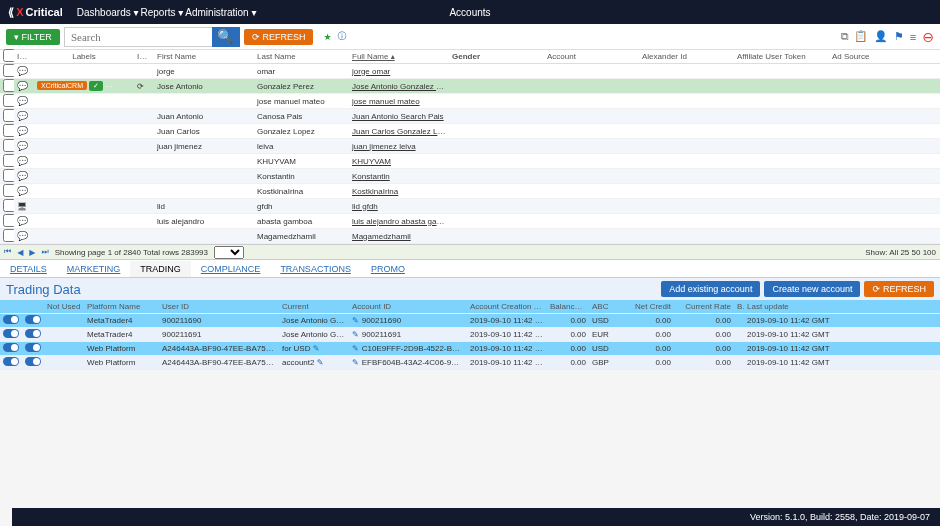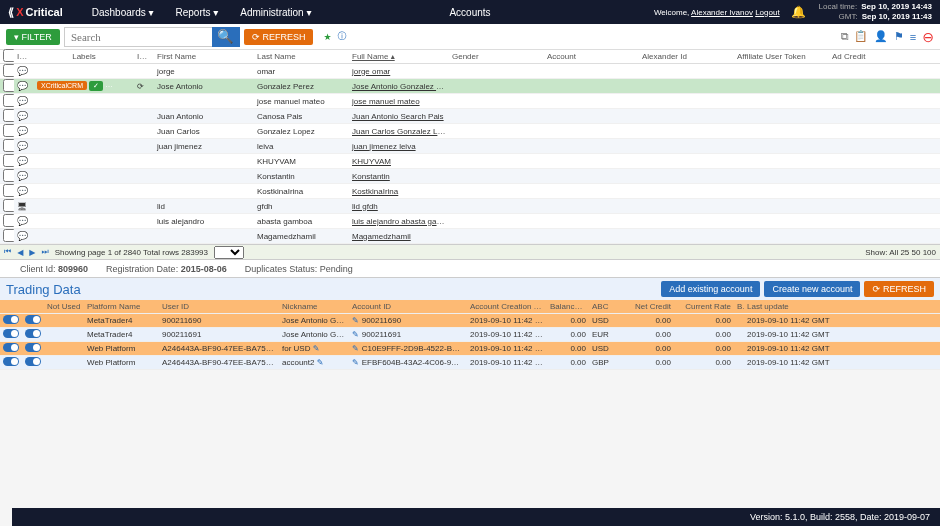--- a/index.html
+++ b/index.html
@@ -1,20 +1,20 @@
 <!DOCTYPE html>
 <html><head>
 <meta charset="utf-8">
 <style>
 * { margin:0; padding:0; box-sizing:border-box; font-family:Arial,Helvetica,sans-serif; }
 body { width:940px; height:526px; background:#f5f5f5; font-size:9px; color:#333; overflow:hidden; position:relative; }
 .topbar { background:#141a2e; height:24px; display:flex; align-items:center; color:#fff; padding:0 8px; }
 .logo { font-weight:bold; font-size:11px; display:flex; align-items:center; gap:2px; }
 .logo .x { color:#e33; font-weight:bold; }
-.topnav { display:flex; gap:22px; margin-left:29px; }
+.topnav { display:flex; gap:2px; margin-left:14px; }
 .topnav-item { color:#fff; font-size:10px; cursor:pointer; }
 .top-center { position:absolute; left:50%; transform:translateX(-50%); color:#fff; font-size:10px; }
 .top-right { margin-left:auto; display:flex; align-items:center; gap:12px; font-size:8px; }
 .top-right a { color:#fff; text-decoration:underline; }
 .bell { font-size:12px; }
 .times { text-align:right; line-height:1.2; }
 .times div span { color:#aaa; margin-right:4px; }
 .toolbar { background:#fff; height:26px; display:flex; align-items:center; padding:3px 6px; gap:4px; border-bottom:1px solid #ddd; }
 .btn { padding:3px 8px; border:none; border-radius:2px; font-size:9px; cursor:pointer; display:inline-flex; align-items:center; gap:3px; }
 .btn-green { background:#2d9c3c; color:#fff; }
@@ -24,32 +24,32 @@
 .search-wrap input { flex:1; border:1px solid #ccc; border-right:none; padding:3px 6px; font-size:11px; color:#999;font-family:Liberation Serif, serif; }
 .search-wrap button { background:#2a6ebb; border:none; width:28px; color:#fff; }
 .toolbar-icons { margin-left:6px; display:flex; gap:6px; align-items:center; }
 .toolbar-right { margin-left:auto; display:flex; gap:6px; align-items:center; color:#777; font-size:11px; }
 .grid-head { display:flex; background:#fff; border-bottom:1px solid #ddd; font-size:8px; color:#555; height:14px; align-items:center; }
 .grid-head > div, .grid-row > div { padding:1px 3px; overflow:hidden; white-space:nowrap; text-overflow:ellipsis; }
 .grid-row { display:flex; background:#fff; border-bottom:1px solid #f0f0f0; height:15px; align-items:center; font-size:8px; }
 .grid-row:nth-child(even){ background:#f3f6fa; }
 .grid-row.sel { background:#c8e6c9; }
 .chk { width:14px; text-align:center; }
-.c-online{width:20px;} .c-labels{width:100px;text-align:center;} .c-isday{width:20px;} .c-fn{width:100px;} .c-ln{width:95px;} .c-full{width:100px;text-decoration:underline;} .c-gender{width:95px;} .c-bday{width:95px;} .c-aff{width:95px;} .c-afftok{width:95px;} .c-ad{width:60px;}
+.c-online{width:20px;} .c-labels{width:100px;text-align:center;} .c-isday{width:20px;} .c-fn{width:100px;} .c-ln{width:95px;} .c-full{width:100px;text-decoration:underline;} .c-gender{width:95px;font-weight:bold;} .c-bday{width:95px;} .c-aff{width:95px;} .c-afftok{width:95px;} .c-ad{width:60px;}
 .pager { background:#eef3e8; border-top:1px solid #ccc; border-bottom:1px solid #ccc; height:16px; display:flex; align-items:center; font-size:8px; padding:0 4px; gap:6px; }
 .pager .nav { color:#2a6ebb; cursor:pointer; }
 .pager-right { margin-left:auto; }
 .tabs { background:#fff; display:flex; align-items:center; height:18px; border-bottom:1px solid #ccc; font-size:9px; }
 .tab { padding:3px 10px; color:#2a6ebb; text-decoration:underline; cursor:pointer; }
 .tab.active { color:#000; text-decoration:none; background:#f5f5f5; }
 .tabs-info { margin-left:20px; color:#555; display:flex; gap:18px; }
 .section-hd { background:#eaf1fb; display:flex; align-items:center; height:22px; padding:0 6px; }
 .section-hd h3 { color:#2a6ebb; font-size:13px; font-weight:normal; }
 .section-hd .btns { margin-left:auto; display:flex; gap:4px; }
-.tgrid-head, .tgrid-row { display:flex; font-size:8px; align-items:center; height:14px; background:#fdba74; border-bottom:1px solid #eee; }
+.tgrid-head, .tgrid-row { display:flex; font-size:8px; align-items:center; height:14px; background:#7dd3fc; border-bottom:1px solid #eee; }
 .tgrid-row:nth-child(even){ background:#eaf1fb; }
 .tgrid-head { color:#555; }
 .tgrid-head > div, .tgrid-row > div { padding:1px 3px; overflow:hidden; white-space:nowrap; text-overflow:ellipsis; }
 .tg-tog{width:22px;text-align:center;} .tg-nu{width:40px;} .tg-plat{width:75px;} .tg-uid{width:120px;} .tg-nick{width:70px;} .tg-acc{width:118px;} .tg-acd{width:80px;} .tg-bal{width:42px;text-align:right;} .tg-abc{width:30px;} .tg-nc{width:55px;text-align:right;} .tg-cr{width:60px;text-align:right;} .tg-pbc{width:10px;} .tg-lu{width:110px;}
 .toggle { width:16px; height:9px; border-radius:5px; background:#2a6ebb; position:relative; display:inline-block; }
 .toggle::after { content:""; width:7px; height:7px; border-radius:50%; background:#fff; position:absolute; right:1px; top:1px; }
 .label-pill { display:inline-block; padding:1px 4px; border-radius:2px; color:#fff; font-size:7px; margin-right:2px; }
 .footer { position:absolute; bottom:0; left:12px; right:0; background:#141a2e; color:#fff; height:18px; display:flex; align-items:center; justify-content:flex-end; padding:0 10px; font-size:9px; }
 .speech { color:#999; font-size:9px; }
 .edit { color:#2a6ebb; cursor:pointer; margin-right:3px; }
@@ -65,28 +65,20 @@
     <span>⟪</span>
       <span class="x">X</span>
       <span>Critical</span>
   </div>
   <div class="topnav">
     <span class="topnav-item">Dashboards ▾</span>
     <span class="topnav-item">Reports ▾</span>
     <span class="topnav-item">Administration ▾</span>
   </div>
   <div class="top-center">Accounts</div>
-  <div class="top-right">
-    <span><span>Welcome,</span> <a>Alexander Ivanov</a> <a>Logout</a></span>
-    <span class="bell">🔔</span>
-    <div class="times">
-      <div><span>Local time:</span><b>Sep 10, 2019  14:43</b></div>
-      <div><span>GMT:</span><b>Sep 10, 2019  11:43</b></div>
-    </div>
-  </div>
 </div>
 
 <div class="toolbar">
   <button class="btn btn-green">▾ <span>FILTER</span></button>
   <div class="search-wrap">
     <input placeholder="Search" style="">
     <button>🔍</button>
   </div>
   <button class="btn btn-orange">⟳ <span>REFRESH</span></button>
   <div class="toolbar-icons">
@@ -108,21 +100,21 @@
   <div class="c-online">Is Online</div>
   <div class="c-labels">Labels</div>
   <div class="c-isday">Is Day</div>
   <div class="c-fn">First Name</div>
   <div class="c-ln">Last Name</div>
   <div class="c-full">Full Name ▴</div>
   <div class="c-gender">Gender</div>
   <div class="c-bday">Account</div>
   <div class="c-aff">Alexander Id</div>
   <div class="c-afftok">Affiliate User Token</div>
-  <div class="c-ad">Ad Credit</div>
+  <div class="c-ad">Ad Source</div>
 </div>
 
 <div id="grid-body">
     <div class="grid-row">
       <div class="chk"><input type="checkbox" style=""></div>
     <div class="c-online"><span class="speech">💬</span></div>
     <div class="c-labels"></div>
     <div class="c-isday"></div>
     <div class="c-fn">jorge</div>
     <div class="c-ln">omar</div>
@@ -293,43 +285,46 @@
   <span class="nav">⏮</span>
   <span class="nav">◀</span>
   <span class="nav">▶</span>
   <span class="nav">⏭</span>
   <span>Showing page 1 of 2840 Total rows 283993</span>
   <select style="font-size:8px;width:30px"></select>
   <span class="pager-right"><span>Show:</span> <a>All 25 50 100</a></span>
 </div>
 
 <div class="tabs">
-  <div class="tabs-info">
-    <span><span>Client Id:</span> <b>809960</b></span>
-    <span><span>Registration Date:</span> <b>2015-08-06</b></span>
-    <span><span>Duplicates Status:</span> <span>Pending</span></span>
-  </div>
+  <div id="tab-holder" style="display:flex">
+      <div class="tab">DETAILS</div>
+      <div class="tab">MARKETING</div>
+      <div class="tab active">TRADING</div>
+      <div class="tab">COMPLIANCE</div>
+      <div class="tab">TRANSACTIONS</div>
+      <div class="tab">PROMO</div>
+    </div>
 </div>
 
 <div class="section-hd">
   <h3>Trading Data</h3>
   <div class="btns">
     <button class="btn btn-blue">Add existing account</button>
     <button class="btn btn-blue">Create new account</button>
     <button class="btn btn-orange">⟳ <span>REFRESH</span></button>
   </div>
 </div>
 
 <div class="tgrid-head">
   <div class="tg-tog"></div>
     <div class="tg-tog"></div>
   <div class="tg-nu">Not Used</div>
   <div class="tg-plat">Platform Name</div>
   <div class="tg-uid">User ID</div>
-  <div class="tg-nick">Nickname</div>
+  <div class="tg-nick">Current</div>
   <div class="tg-acc">Account ID</div>
   <div class="tg-acd">Account Creation Date</div>
   <div class="tg-bal">Balance ABC</div>
   <div class="tg-abc">ABC</div>
   <div class="tg-nc">Net Credit</div>
   <div class="tg-cr">Current Rate</div>
   <div class="tg-pbc">Balance PBC</div>
   <div class="tg-lu">Last update</div>
 </div>
 <div id="tgrid-body">

